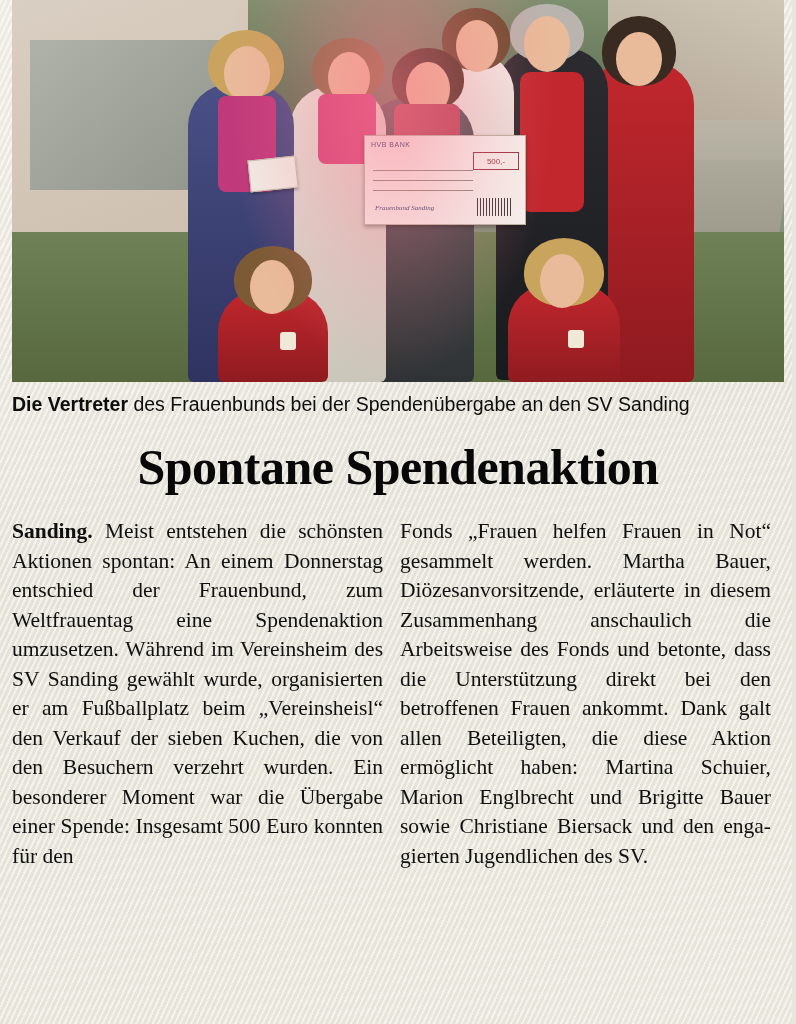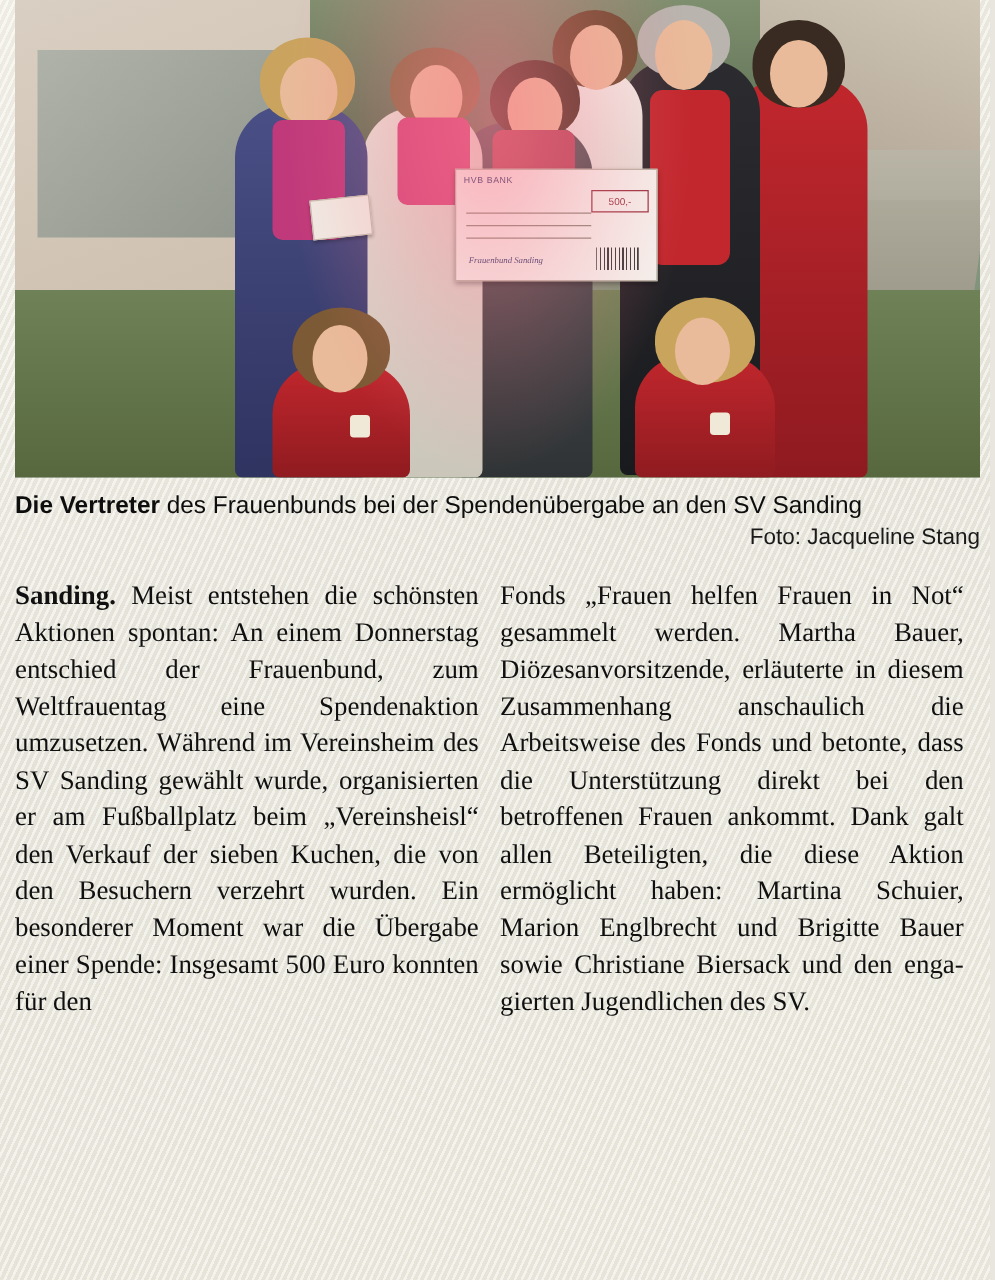--- a/index.html
+++ b/index.html
@@ -239,22 +239,22 @@
       <div class="cq-code"></div>
     </div>
 
     <div class="smallbox"></div>
     <div class="flare"></div>
   </div>
 
   <div class="caption">
     <b>Die Vertreter</b><span> des Frauenbunds bei der Spendenübergabe an den SV Sanding</span>
   </div>
-  <div class="credit">Foto: Jacqueline Stang</div>
-
+
+  <h1 class="headline">Spontane Spendenaktion</h1>
 
   <div class="columns">
     <div class="col">
       <p>
         <span class="dateline">Sanding.</span><span> Meist entstehen die schönsten Aktionen spontan: An einem Donnerstag ent­schied der Frauenbund, zum Weltfrauentag eine Spenden­aktion umzusetzen. Während im Vereinsheim des SV Sand­ing gewählt wurde, organisier­ten er am Fußballplatz beim „Vereinsheisl“ den Verkauf der sieben Kuchen, die von den Be­suchern verzehrt wurden. Ein besonderer Moment war die Übergabe einer Spende: Insge­samt 500 Euro konnten für den</span>
       </p>
     </div>
     <div class="col">
       <p>Fonds „Frauen helfen Frauen in Not“ gesammelt werden. Martha Bauer, Diözesanvorsit­zende, erläuterte in diesem Zu­sammenhang anschaulich die Arbeitsweise des Fonds und betonte, dass die Unterstüt­zung direkt bei den betroffenen Frauen ankommt. Dank galt allen Beteiligten, die diese Aktion ermöglicht haben: Martina Schuier, Marion Englbrecht und Brigitte Bauer sowie Chris­tiane Biersack und den enga­gierten Jugendlichen des SV.</p>
     </div>

